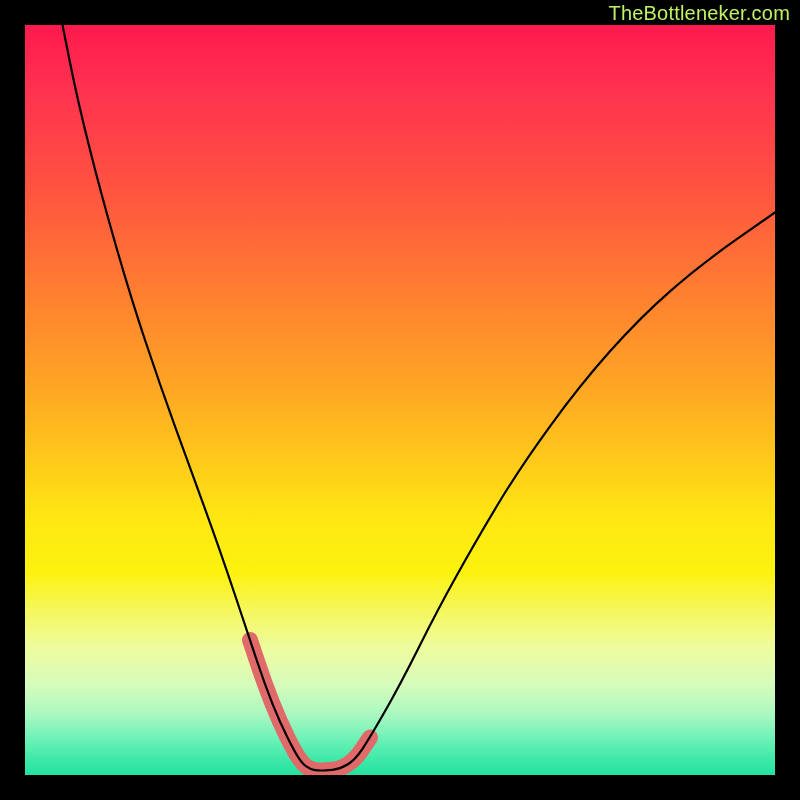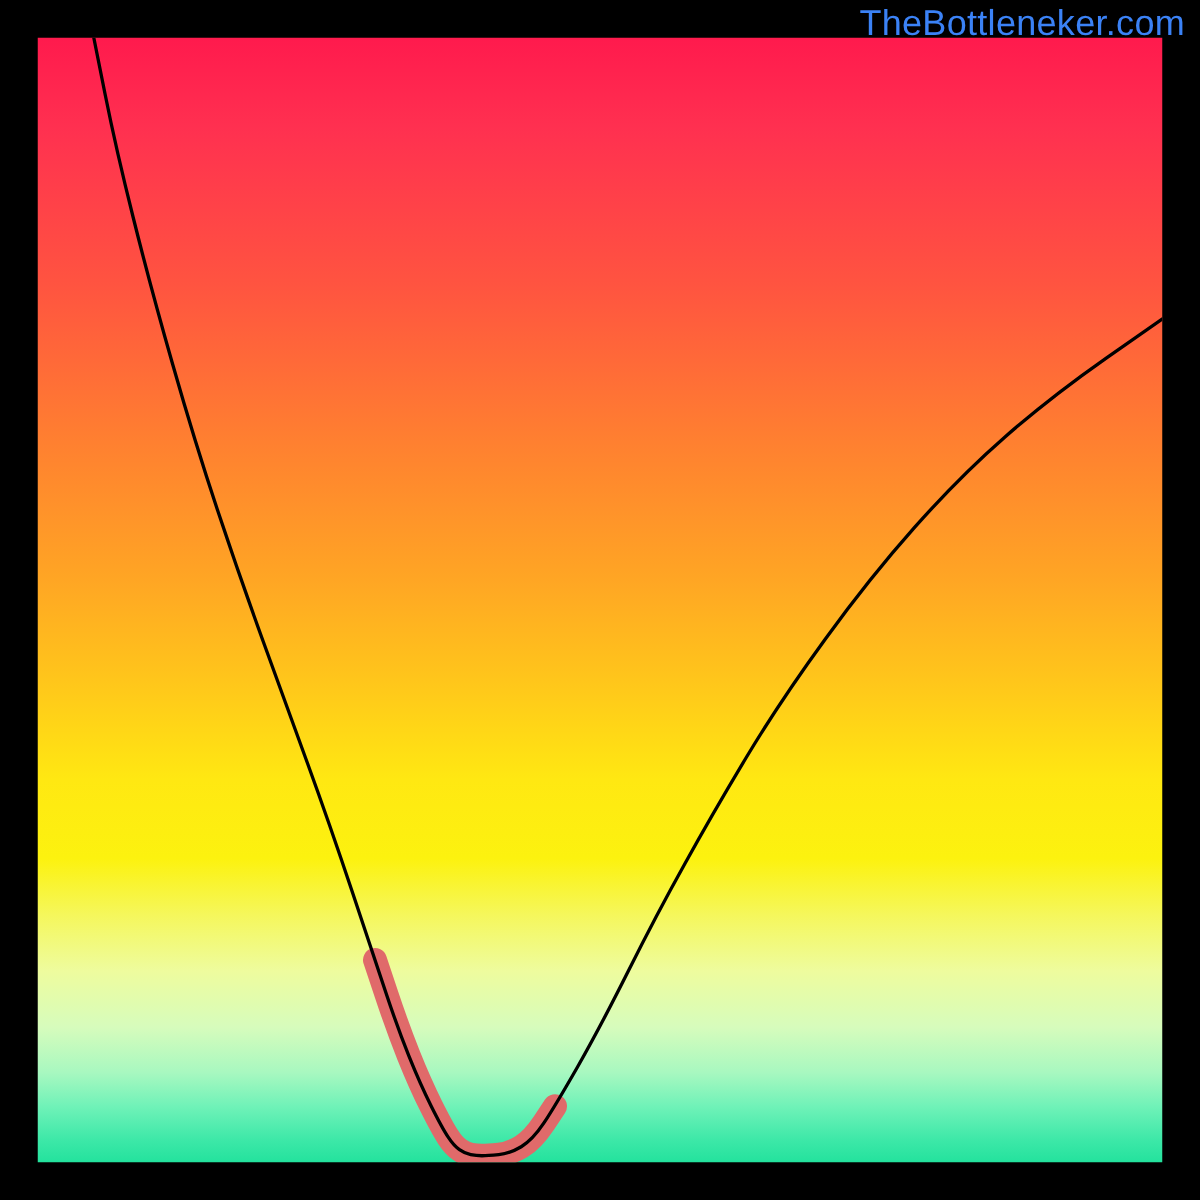--- a/index.html
+++ b/index.html
@@ -51,22 +51,22 @@
   svg.curve {
     position: absolute;
     inset: 0;
     width: 750px;
     height: 750px;
   }
   .watermark {
     position: absolute;
     top: 2px;
     right: 10px;
-    color: #3b82f6;
-    font-size: 24px;
+    color: #bef264;
+    font-size: 20px;
     font-weight: 500;
     letter-spacing: 0.2px;
   }
 </style>
 </head>
 <body>
 
 <div class="frame">
   <div class="plot-area">
     <div class="gradient"></div>

